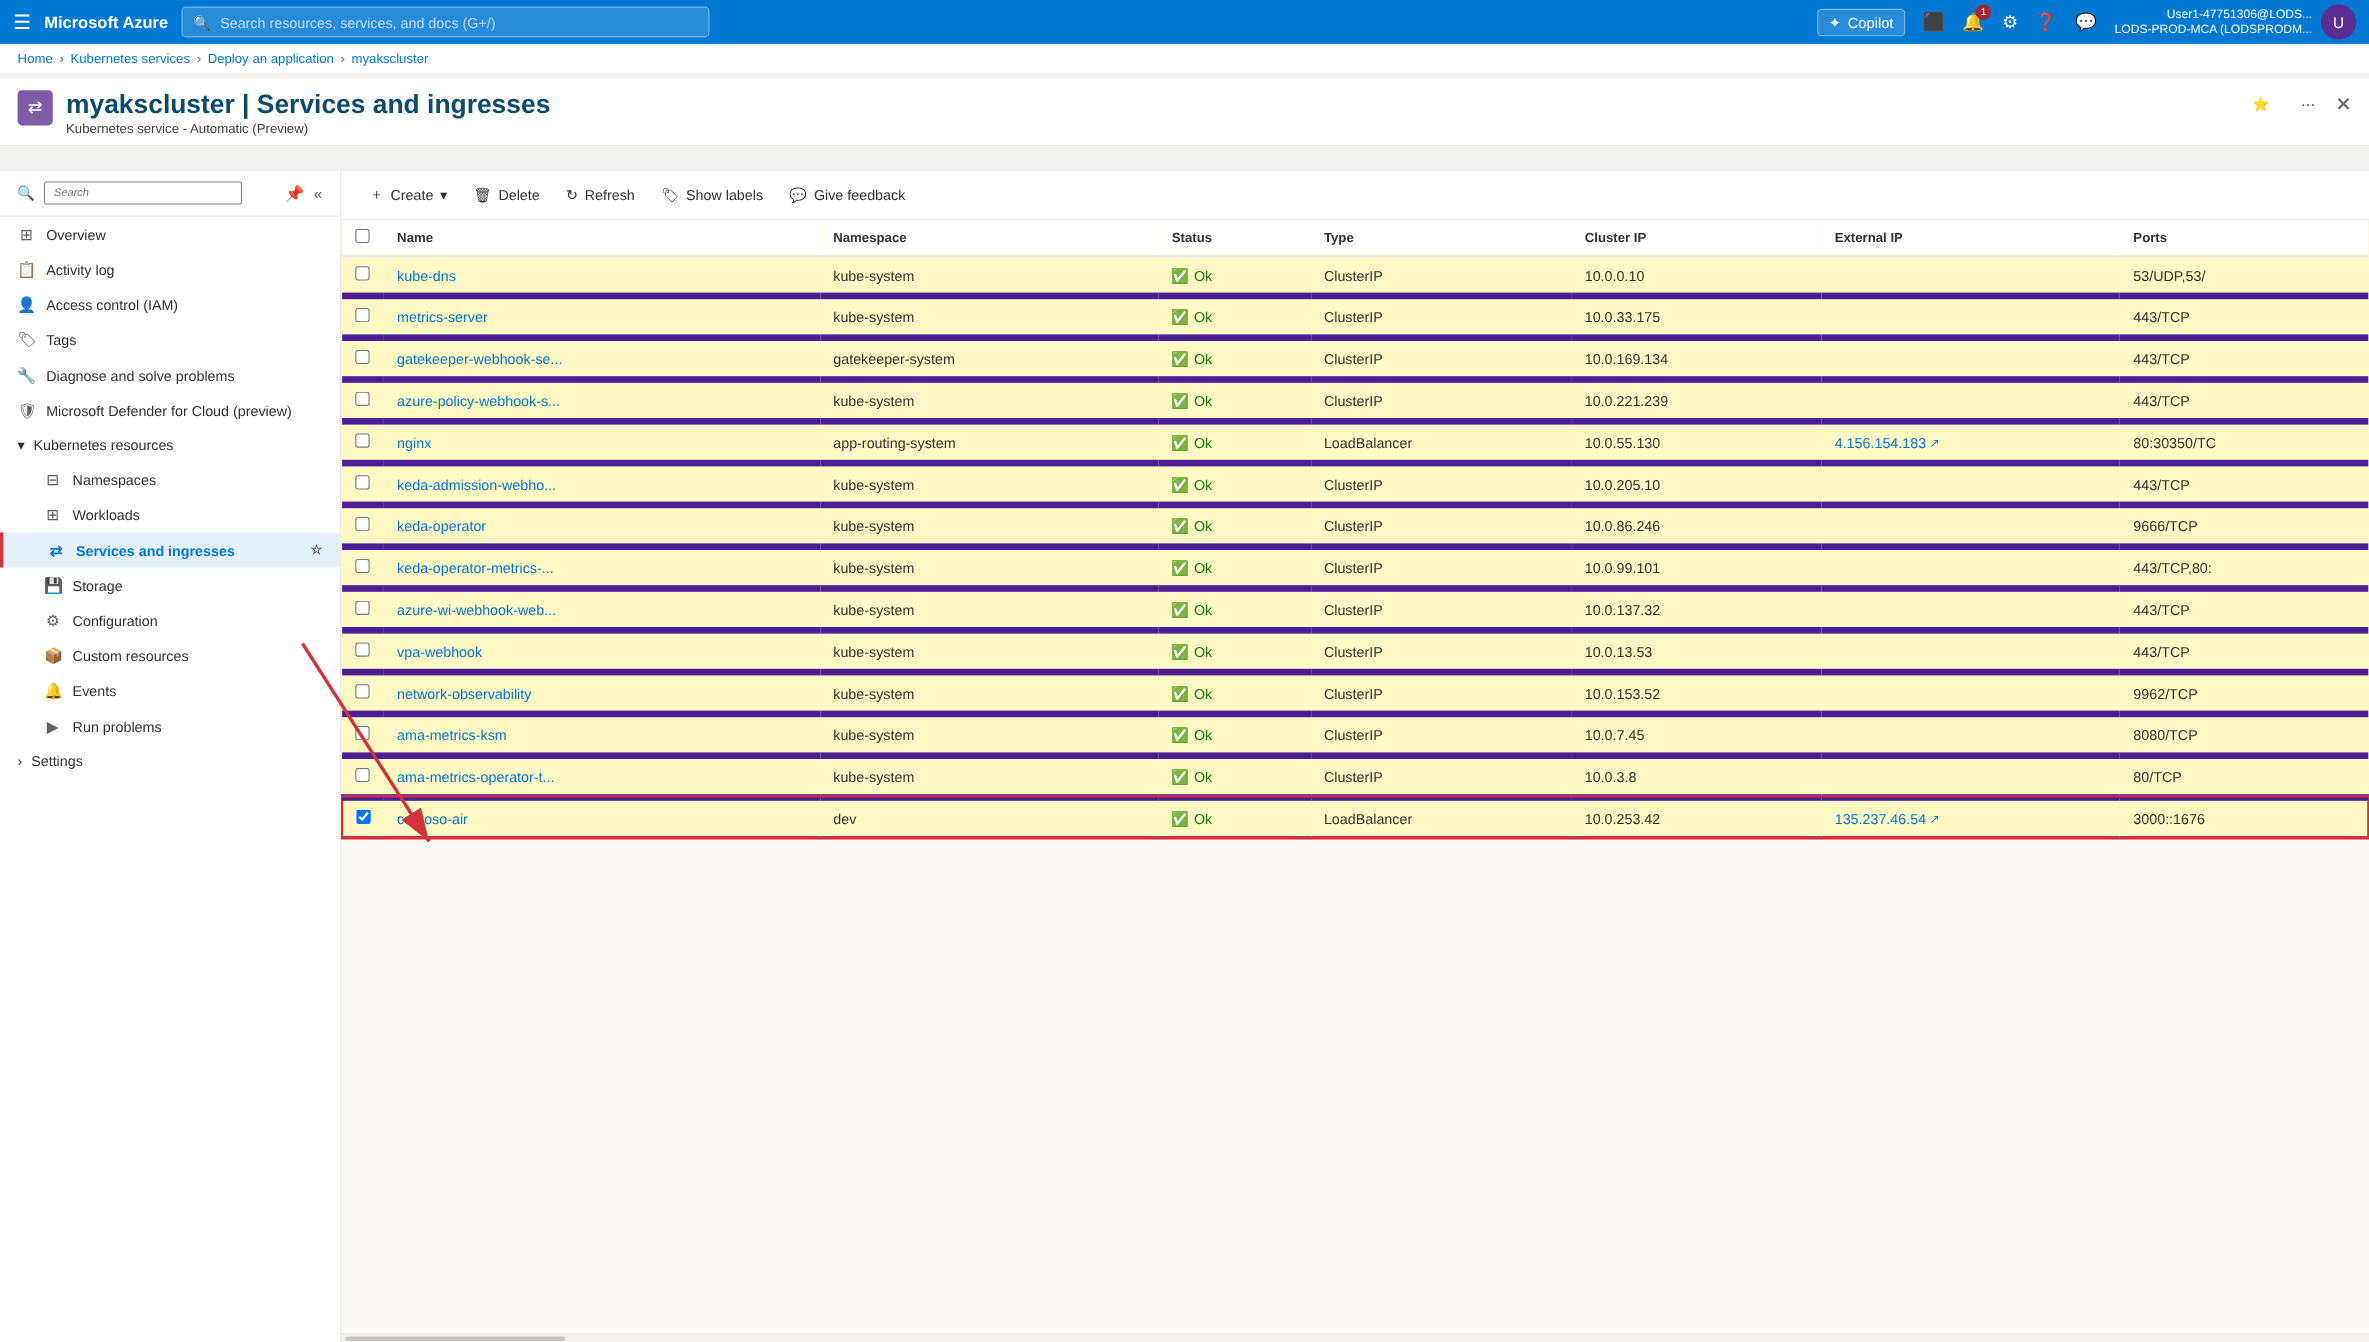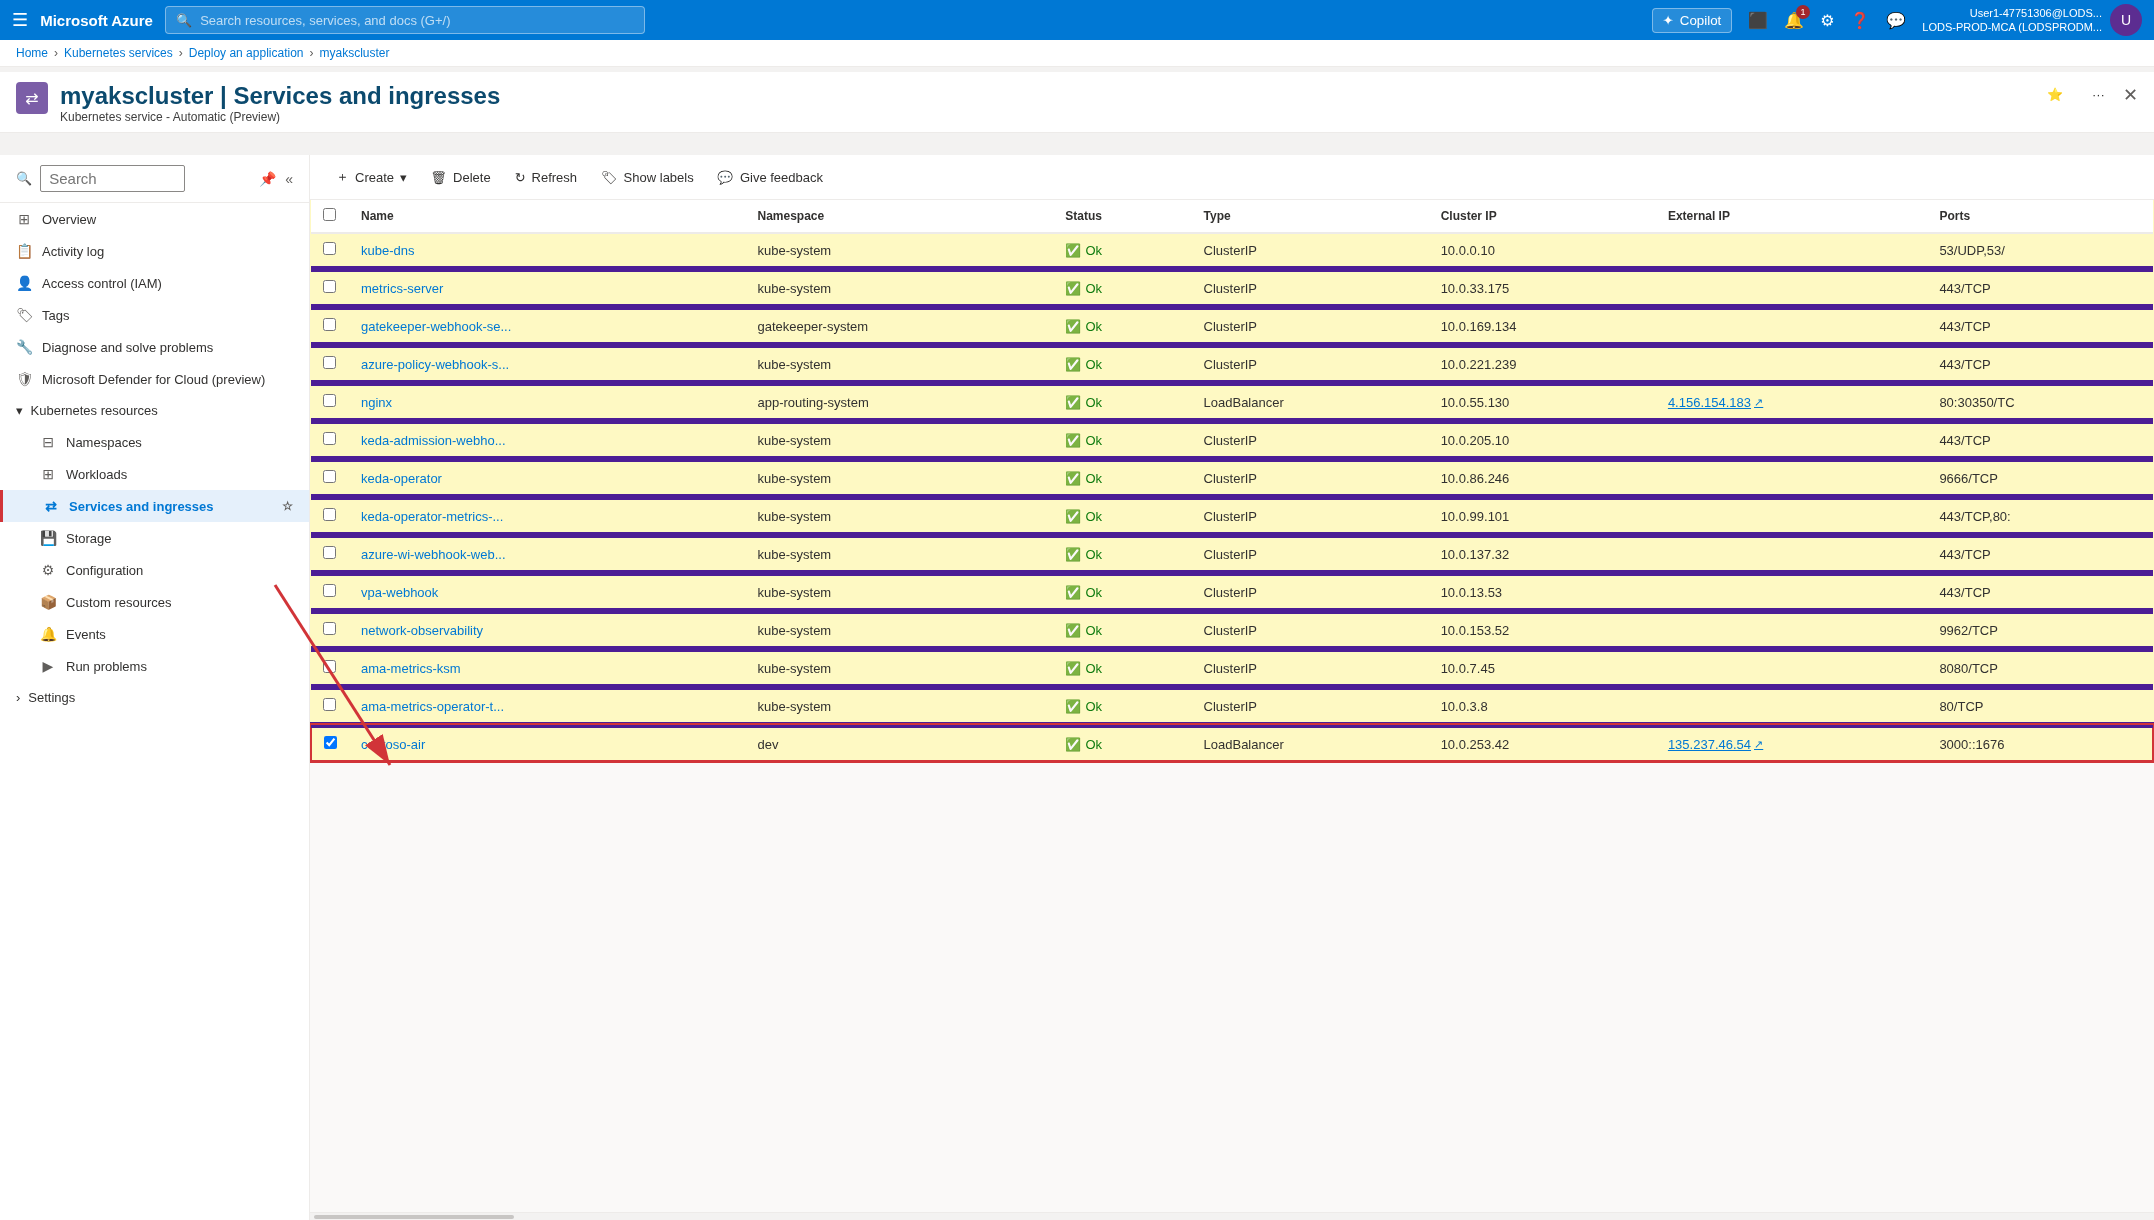--- a/index.html
+++ b/index.html
@@ -64,21 +64,21 @@
     .sidebar {
       width: 310px; background: white; border-right: 1px solid #edebe9;
       overflow-y: auto; flex-shrink: 0;
     }
     .sidebar-search {
       display: flex; align-items: center; gap: 8px; padding: 10px 16px;
       border-bottom: 1px solid #edebe9;
     }
     .sidebar-search input {
       border: 1px solid #8a8886; border-radius: 2px; padding: 4px 8px;
-      font-size: 15px; width: 145px; outline: none;
+      font-size: 10px; width: 180px; outline: none; font-style: italic;
     }
     .sidebar-search-icon { color: #605e5c; }
     .sidebar-controls { display: flex; gap: 8px; margin-left: auto; }
     .sidebar-control-btn { background: none; border: none; cursor: pointer; color: #605e5c; font-size: 14px; }
 
     .sidebar-item {
       display: flex; align-items: center; gap: 10px; padding: 8px 16px;
       cursor: pointer; color: #323130; font-size: 13px;
     }
     .sidebar-item.active { background: #e5f0fb; color: #0078d4; font-weight: 600; border-left: 3px solid #0078d4; }
@@ -116,21 +116,21 @@
       background: white; border-bottom: 2px solid #edebe9; color: #323130;
       white-space: nowrap; position: sticky; top: 0; z-index: 10;
     }
     tbody tr { border-bottom: 6px solid #4c1d95; }
     tbody td { padding: 8px 12px; font-size: 13px; white-space: nowrap; }
     .link-cell { color: #0078d4; cursor: pointer; }
     .status-ok { display: flex; align-items: center; gap: 4px; color: #107c10; }
     .status-icon { color: #107c10; }
     .checkbox-cell { width: 30px; }
     input[type=checkbox] { cursor: pointer; }
-    .external-link { color: #0078d4; display: flex; align-items: center; gap: 3px; text-decoration: underline; }
+    .external-link { color: #0078d4; display: flex; align-items: center; gap: 3px; }
     .external-link-icon { font-size: 11px; }
 
     
     ::-webkit-scrollbar { width: 6px; height: 6px; }
     ::-webkit-scrollbar-thumb { background: #c8c6c4; border-radius: 3px; }
 
     .close-btn { background: none; border: none; cursor: pointer; font-size: 18px; color: #605e5c; margin-left: auto; }
   </style>
 </head>
 <body>

